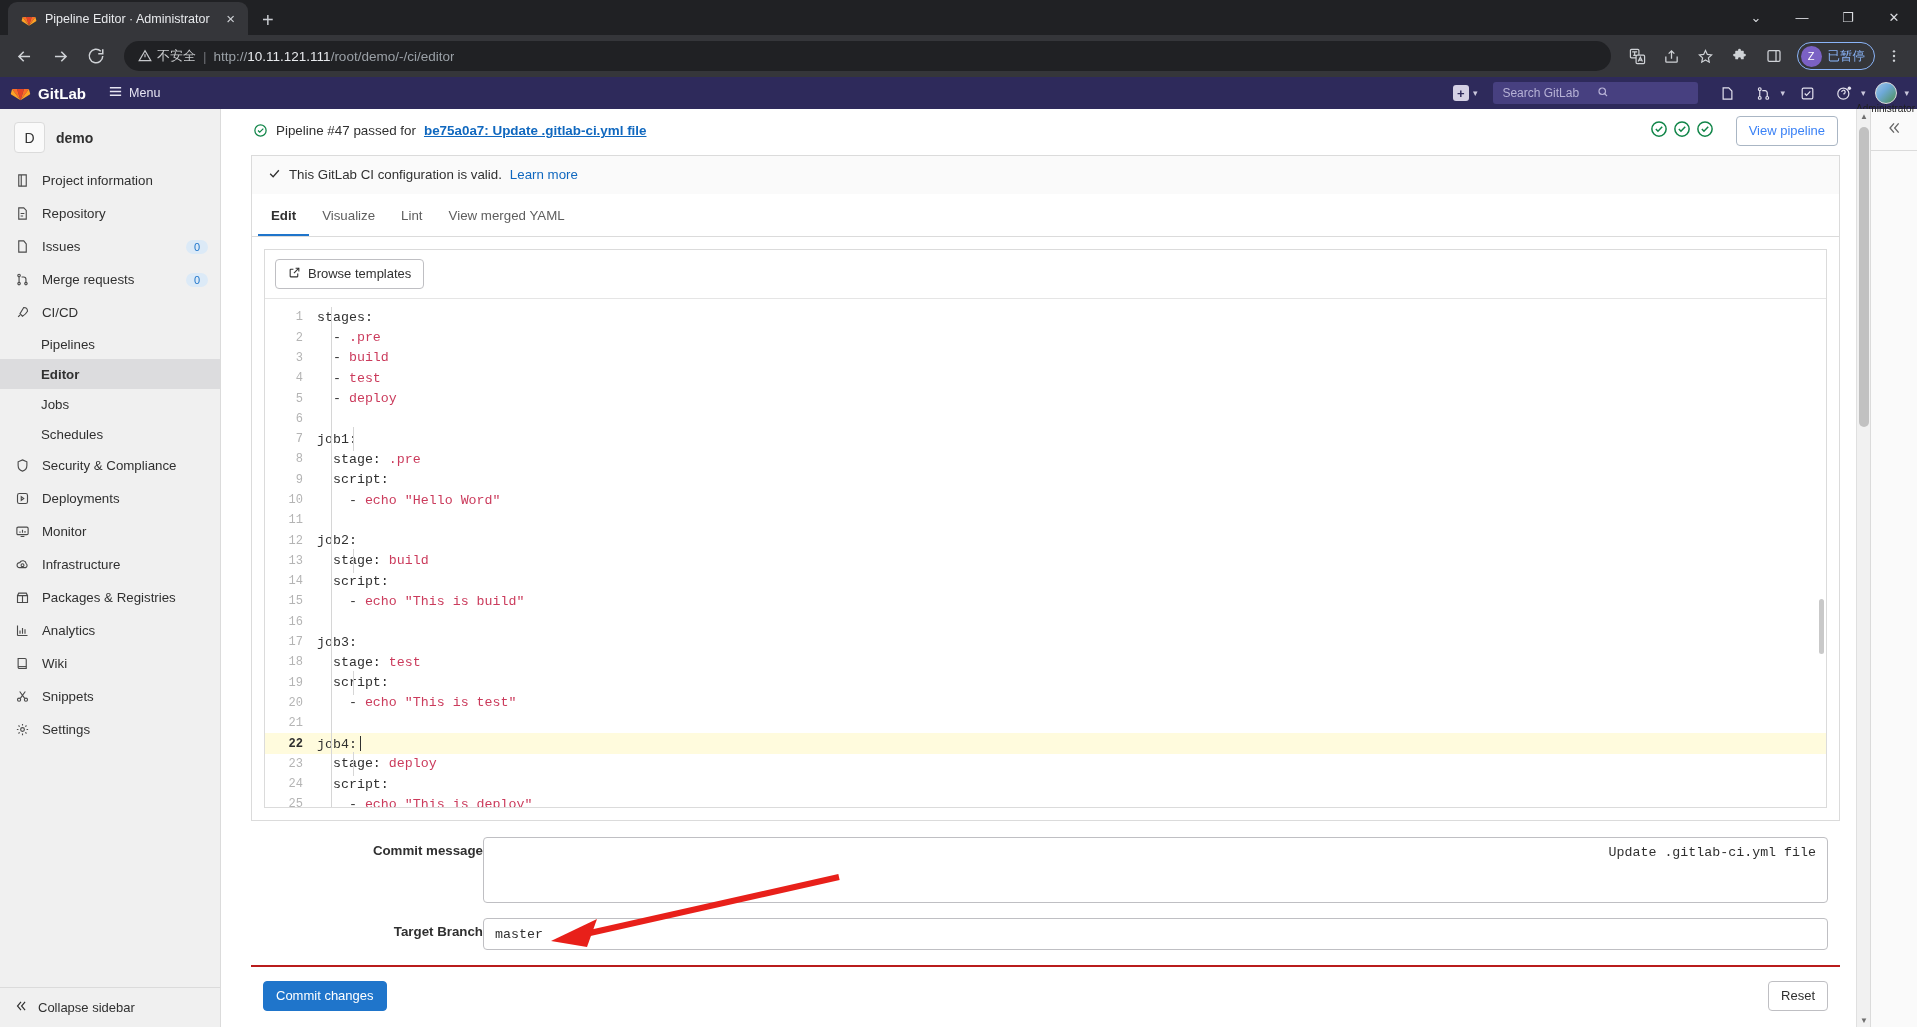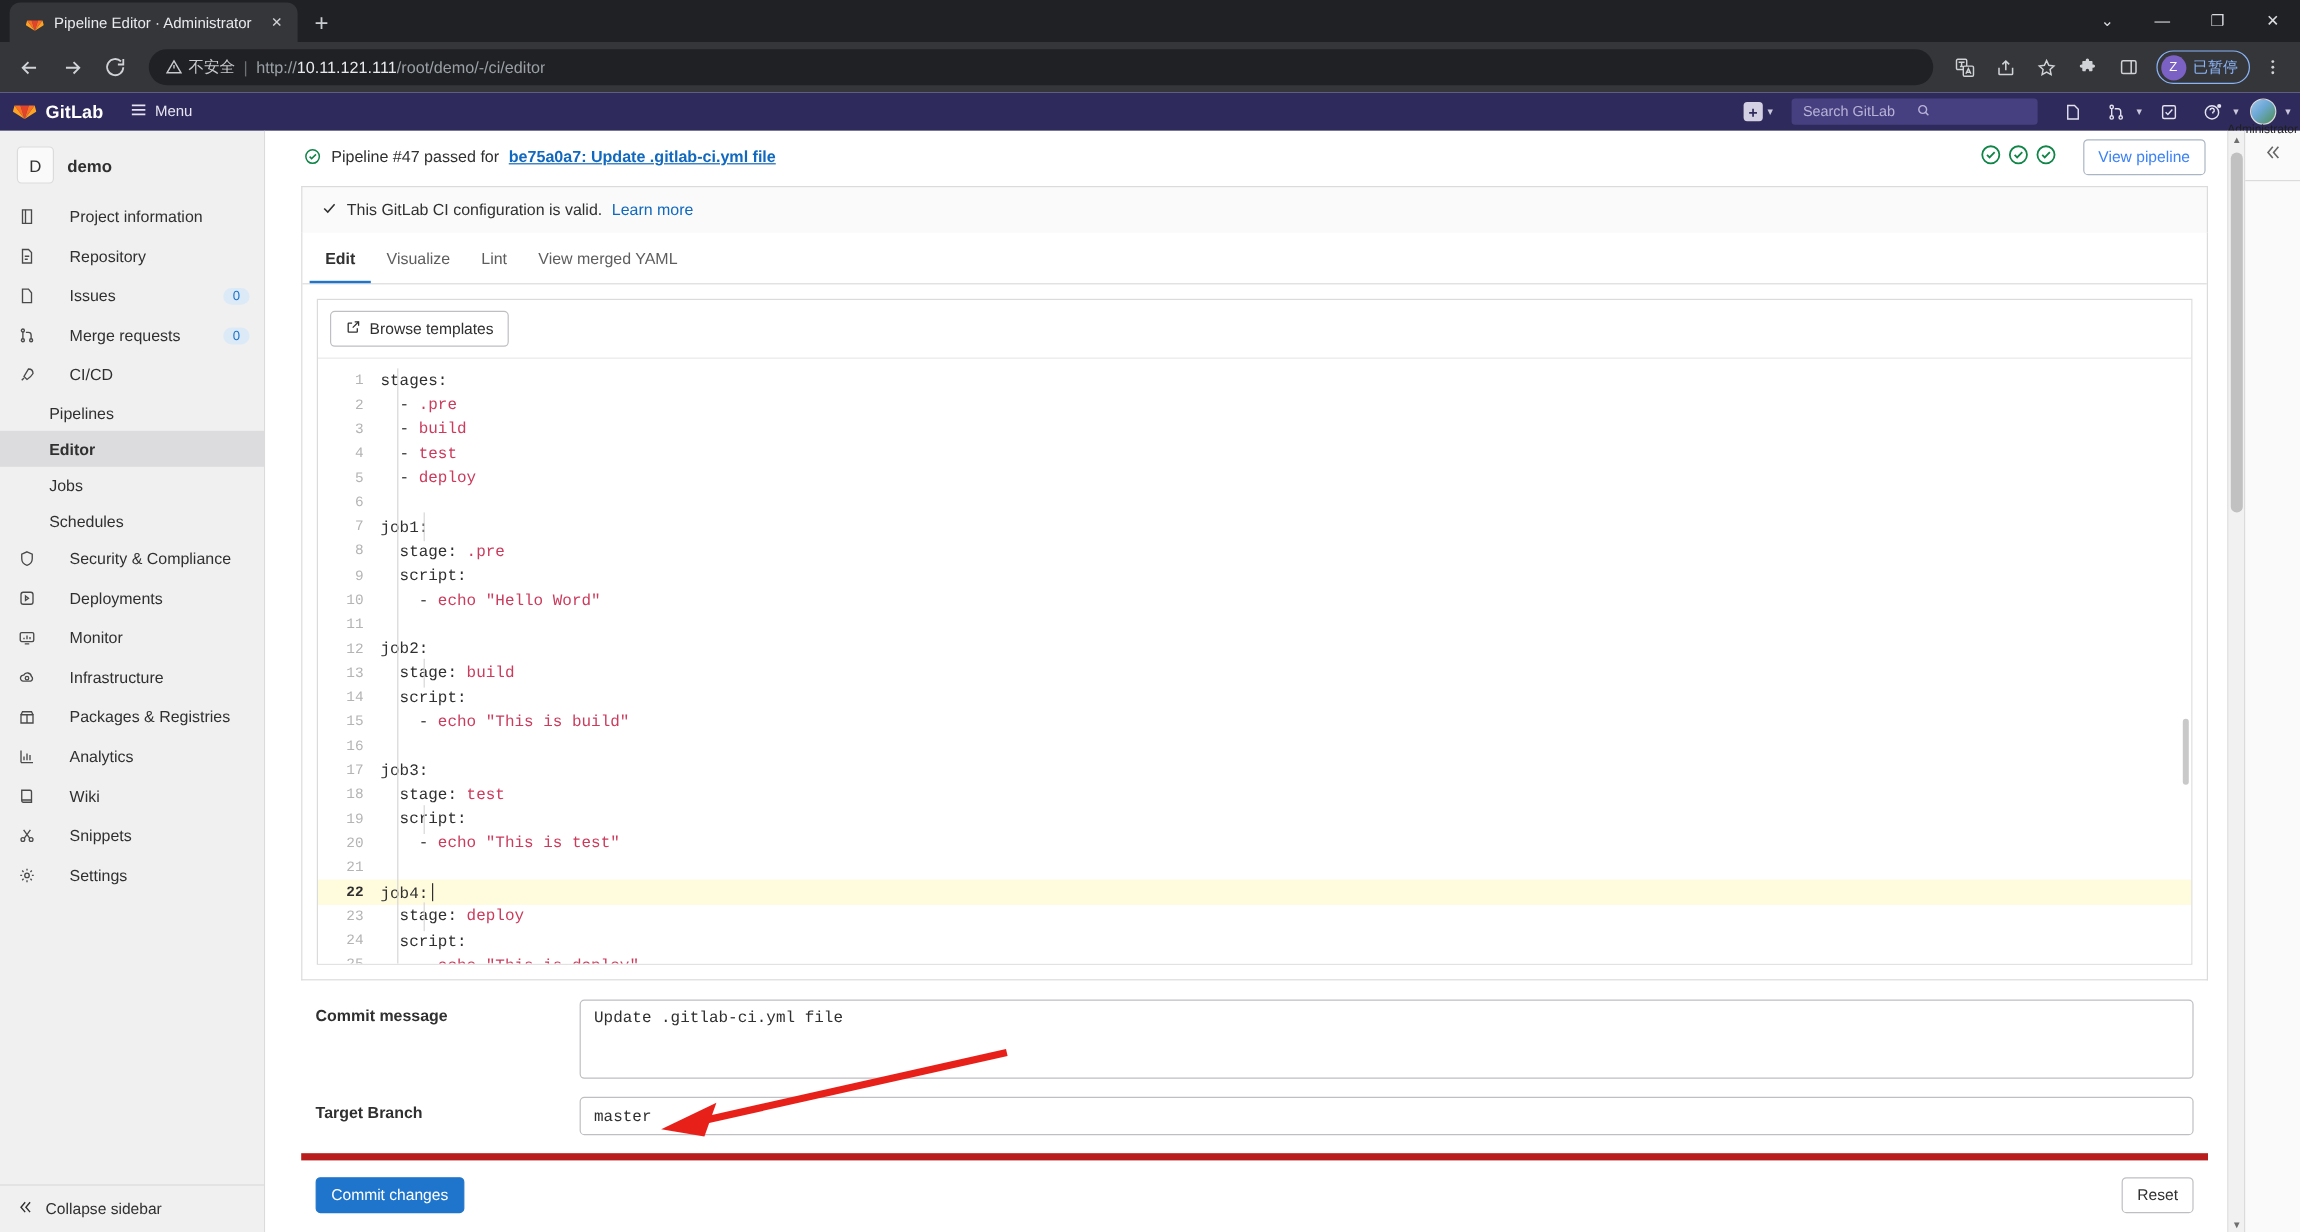--- a/index.html
+++ b/index.html
@@ -104,21 +104,21 @@
   }
   .proj-head { display: flex; align-items: center; gap: 11px; padding: 13px 14px 11px 14px; }
   .proj-avatar {
     width: 31px; height: 31px; flex: 0 0 31px; background: #fafafa;
     border: 1px solid #dbdbdb; border-radius: 4px; color: #333;
     display: flex; align-items: center; justify-content: center; font-size: 14px;
   }
   .proj-name { font-size: 14px; font-weight: 700; color: #303030; }
   .nav { flex: 1; overflow: hidden; }
   .nav-item {
-    display: flex; align-items: center; gap: 28px;
+    display: flex; align-items: center; gap: 12px;
     padding: 7px 12px 7px 14px; font-size: 13.3px; color: #303030;
     min-height: 33px;
   }
   .nav-item .ico { width: 16px; height: 16px; flex: 0 0 16px; color: #4a4a4a;
                    display: flex; align-items: center; justify-content: center; }
   .nav-item .label { flex: 1; white-space: nowrap; }
   .nav-item .badge {
     background: #dceaf7; color: #1f75cb; border-radius: 8px;
     font-size: 11px; padding: 1px 8px; min-width: 22px; text-align: center;
   }
@@ -192,37 +192,37 @@
   .code-text { white-space: pre; color: #303030; position: relative; }
   .code-text .v { color: #cb3b5c; }
   .caret { display: inline-block; width: 1px; height: 15px; background: #303030;
            vertical-align: -3px; margin-left: 3px; }
   .guide { position: absolute; top: 8px; width: 1px; background: #d6d6d6; }
 
   .code-scroll { position: absolute; right: 2px; width: 5px; background: #c9c9c9;
                  border-radius: 3px; }
 
   .commit-form { padding: 16px 12px 0 12px; flex: 0 0 auto; }
-  .form-row { display: flex; align-items: flex-start; margin-bottom: 15px; }
+  .form-row { display: flex; align-items: flex-start; margin-bottom: 15px; text-align: right; }
   .form-label { width: 220px; flex: 0 0 220px; font-size: 13.3px;
                 color: #303030; font-weight: 600; padding-top: 6px; }
   .form-control { flex: 1; }
   .textarea-box {
     width: 100%; height: 66px; border: 1px solid #bfbfc3; border-radius: 4px;
     padding: 7px 11px; font-family: "Liberation Mono", monospace;
     font-size: 13.3px; color: #303030; background: #fff;
   }
   .input-box {
     width: 100%; height: 32px; border: 1px solid #bfbfc3; border-radius: 4px;
     padding: 6px 11px; font-family: "Liberation Mono", monospace;
     font-size: 13.3px; color: #303030; background: #fff;
     display: flex; align-items: center;
   }
   .form-actions {
-    border-top: 6px solid #b91c1c; padding: 14px 12px 16px 12px;
+    border-top: 2px solid #b91c1c; padding: 14px 12px 16px 12px;
     display: flex; align-items: center; flex: 0 0 auto;
   }
   .fa-spacer { flex: 1; }
 
   .right-rail {
     width: 47px; flex: 0 0 47px; border-left: 1px solid #dbdbdb;
     background: #fafafa; display: flex; flex-direction: column; align-items: center;
   }
   .rail-btn { height: 42px; width: 100%; display: flex; align-items: center;
               justify-content: center; color: #666; border-bottom: 1px solid #dbdbdb; }

